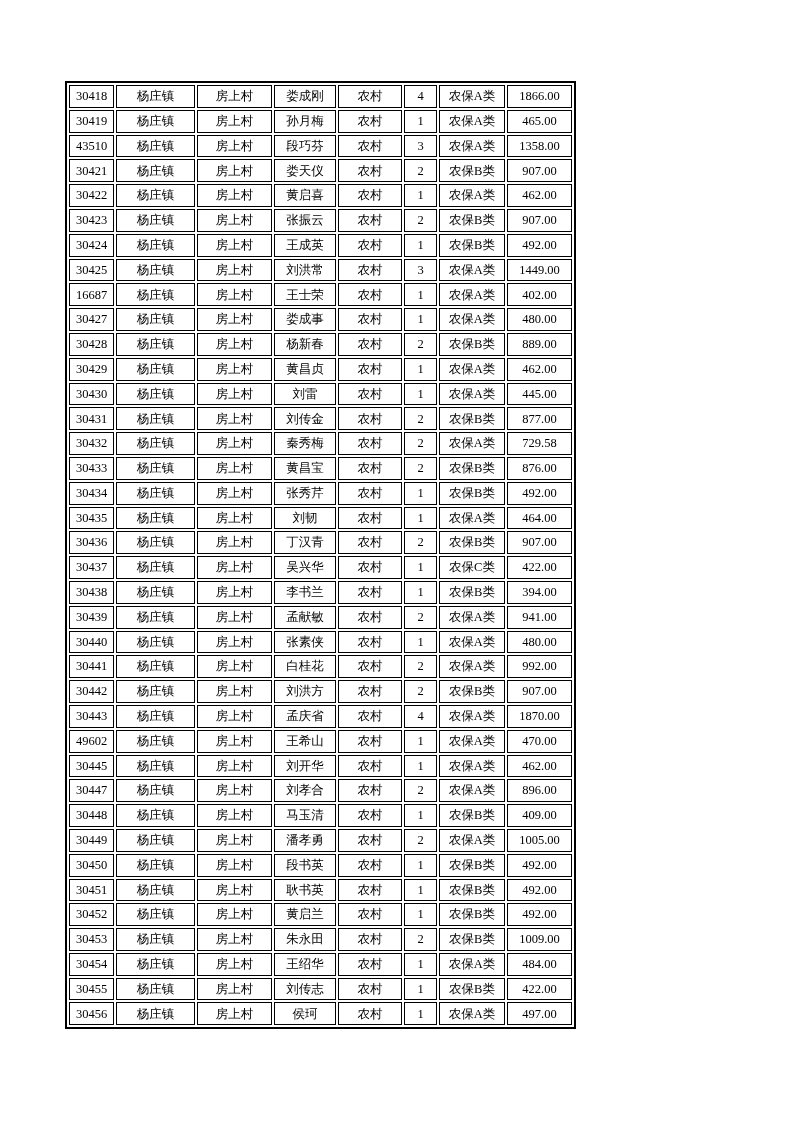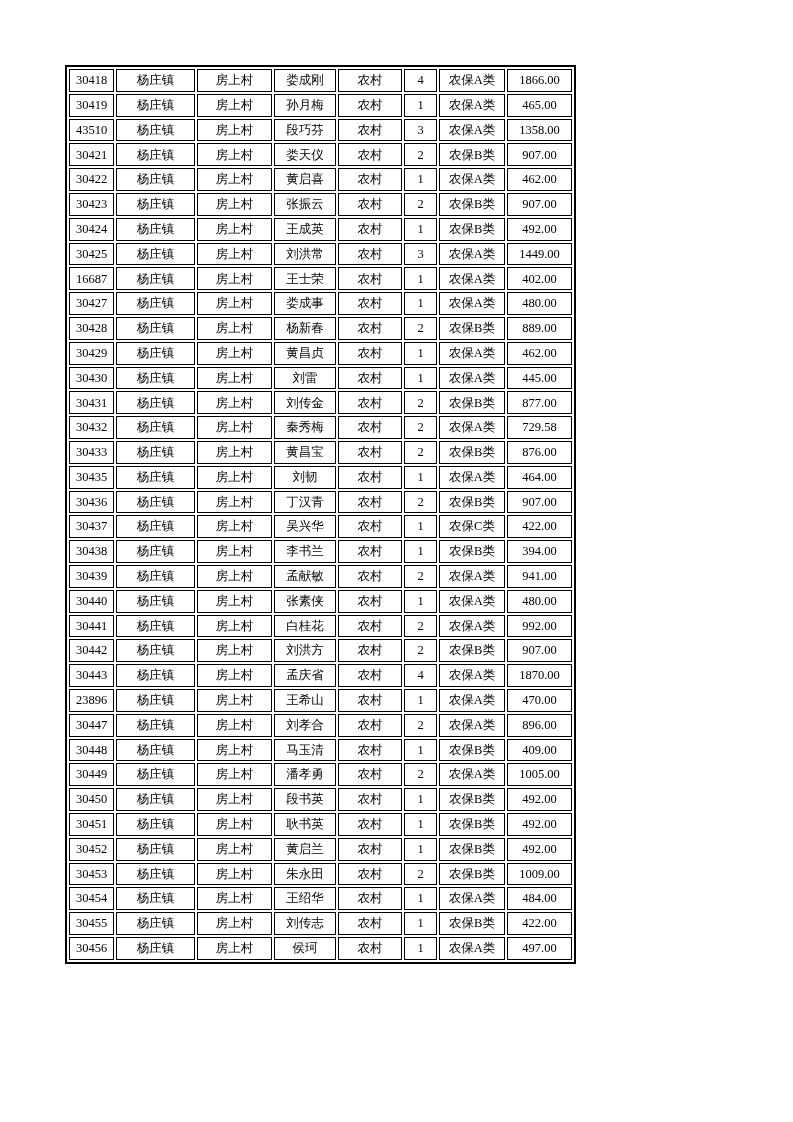--- a/index.html
+++ b/index.html
@@ -10,21 +10,21 @@
     width: 793px;
     height: 1122px;
     background: #ffffff;
     position: relative;
     font-family: "Liberation Serif", "DejaVu Serif", serif;
     color: #000000;
   }
   .sheet {
     position: absolute;
     left: 65px;
-    top: 65px;
+    top: 81px;
   }
   table.records {
     border-collapse: separate;
     border-spacing: 2px;
     border: 2px solid #000000;
     background: #ffffff;
     table-layout: fixed;
     width: 505px;
     box-sizing: border-box;
   }
@@ -220,20 +220,30 @@
           <td>30433</td>
           <td>杨庄镇</td>
           <td>房上村</td>
           <td>黄昌宝</td>
           <td>农村</td>
           <td>2</td>
           <td>农保B类</td>
           <td>876.00</td>
         </tr>
         <tr>
+          <td>30434</td>
+          <td>杨庄镇</td>
+          <td>房上村</td>
+          <td>张秀芹</td>
+          <td>农村</td>
+          <td>1</td>
+          <td>农保B类</td>
+          <td>492.00</td>
+        </tr>
+        <tr>
           <td>30435</td>
           <td>杨庄镇</td>
           <td>房上村</td>
           <td>刘韧</td>
           <td>农村</td>
           <td>1</td>
           <td>农保A类</td>
           <td>464.00</td>
         </tr>
         <tr>
@@ -310,28 +320,38 @@
           <td>30443</td>
           <td>杨庄镇</td>
           <td>房上村</td>
           <td>孟庆省</td>
           <td>农村</td>
           <td>4</td>
           <td>农保A类</td>
           <td>1870.00</td>
         </tr>
         <tr>
-          <td>23896</td>
+          <td>49602</td>
           <td>杨庄镇</td>
           <td>房上村</td>
           <td>王希山</td>
           <td>农村</td>
           <td>1</td>
           <td>农保A类</td>
           <td>470.00</td>
+        </tr>
+        <tr>
+          <td>30445</td>
+          <td>杨庄镇</td>
+          <td>房上村</td>
+          <td>刘开华</td>
+          <td>农村</td>
+          <td>1</td>
+          <td>农保A类</td>
+          <td>462.00</td>
         </tr>
         <tr>
           <td>30447</td>
           <td>杨庄镇</td>
           <td>房上村</td>
           <td>刘孝合</td>
           <td>农村</td>
           <td>2</td>
           <td>农保A类</td>
           <td>896.00</td>

